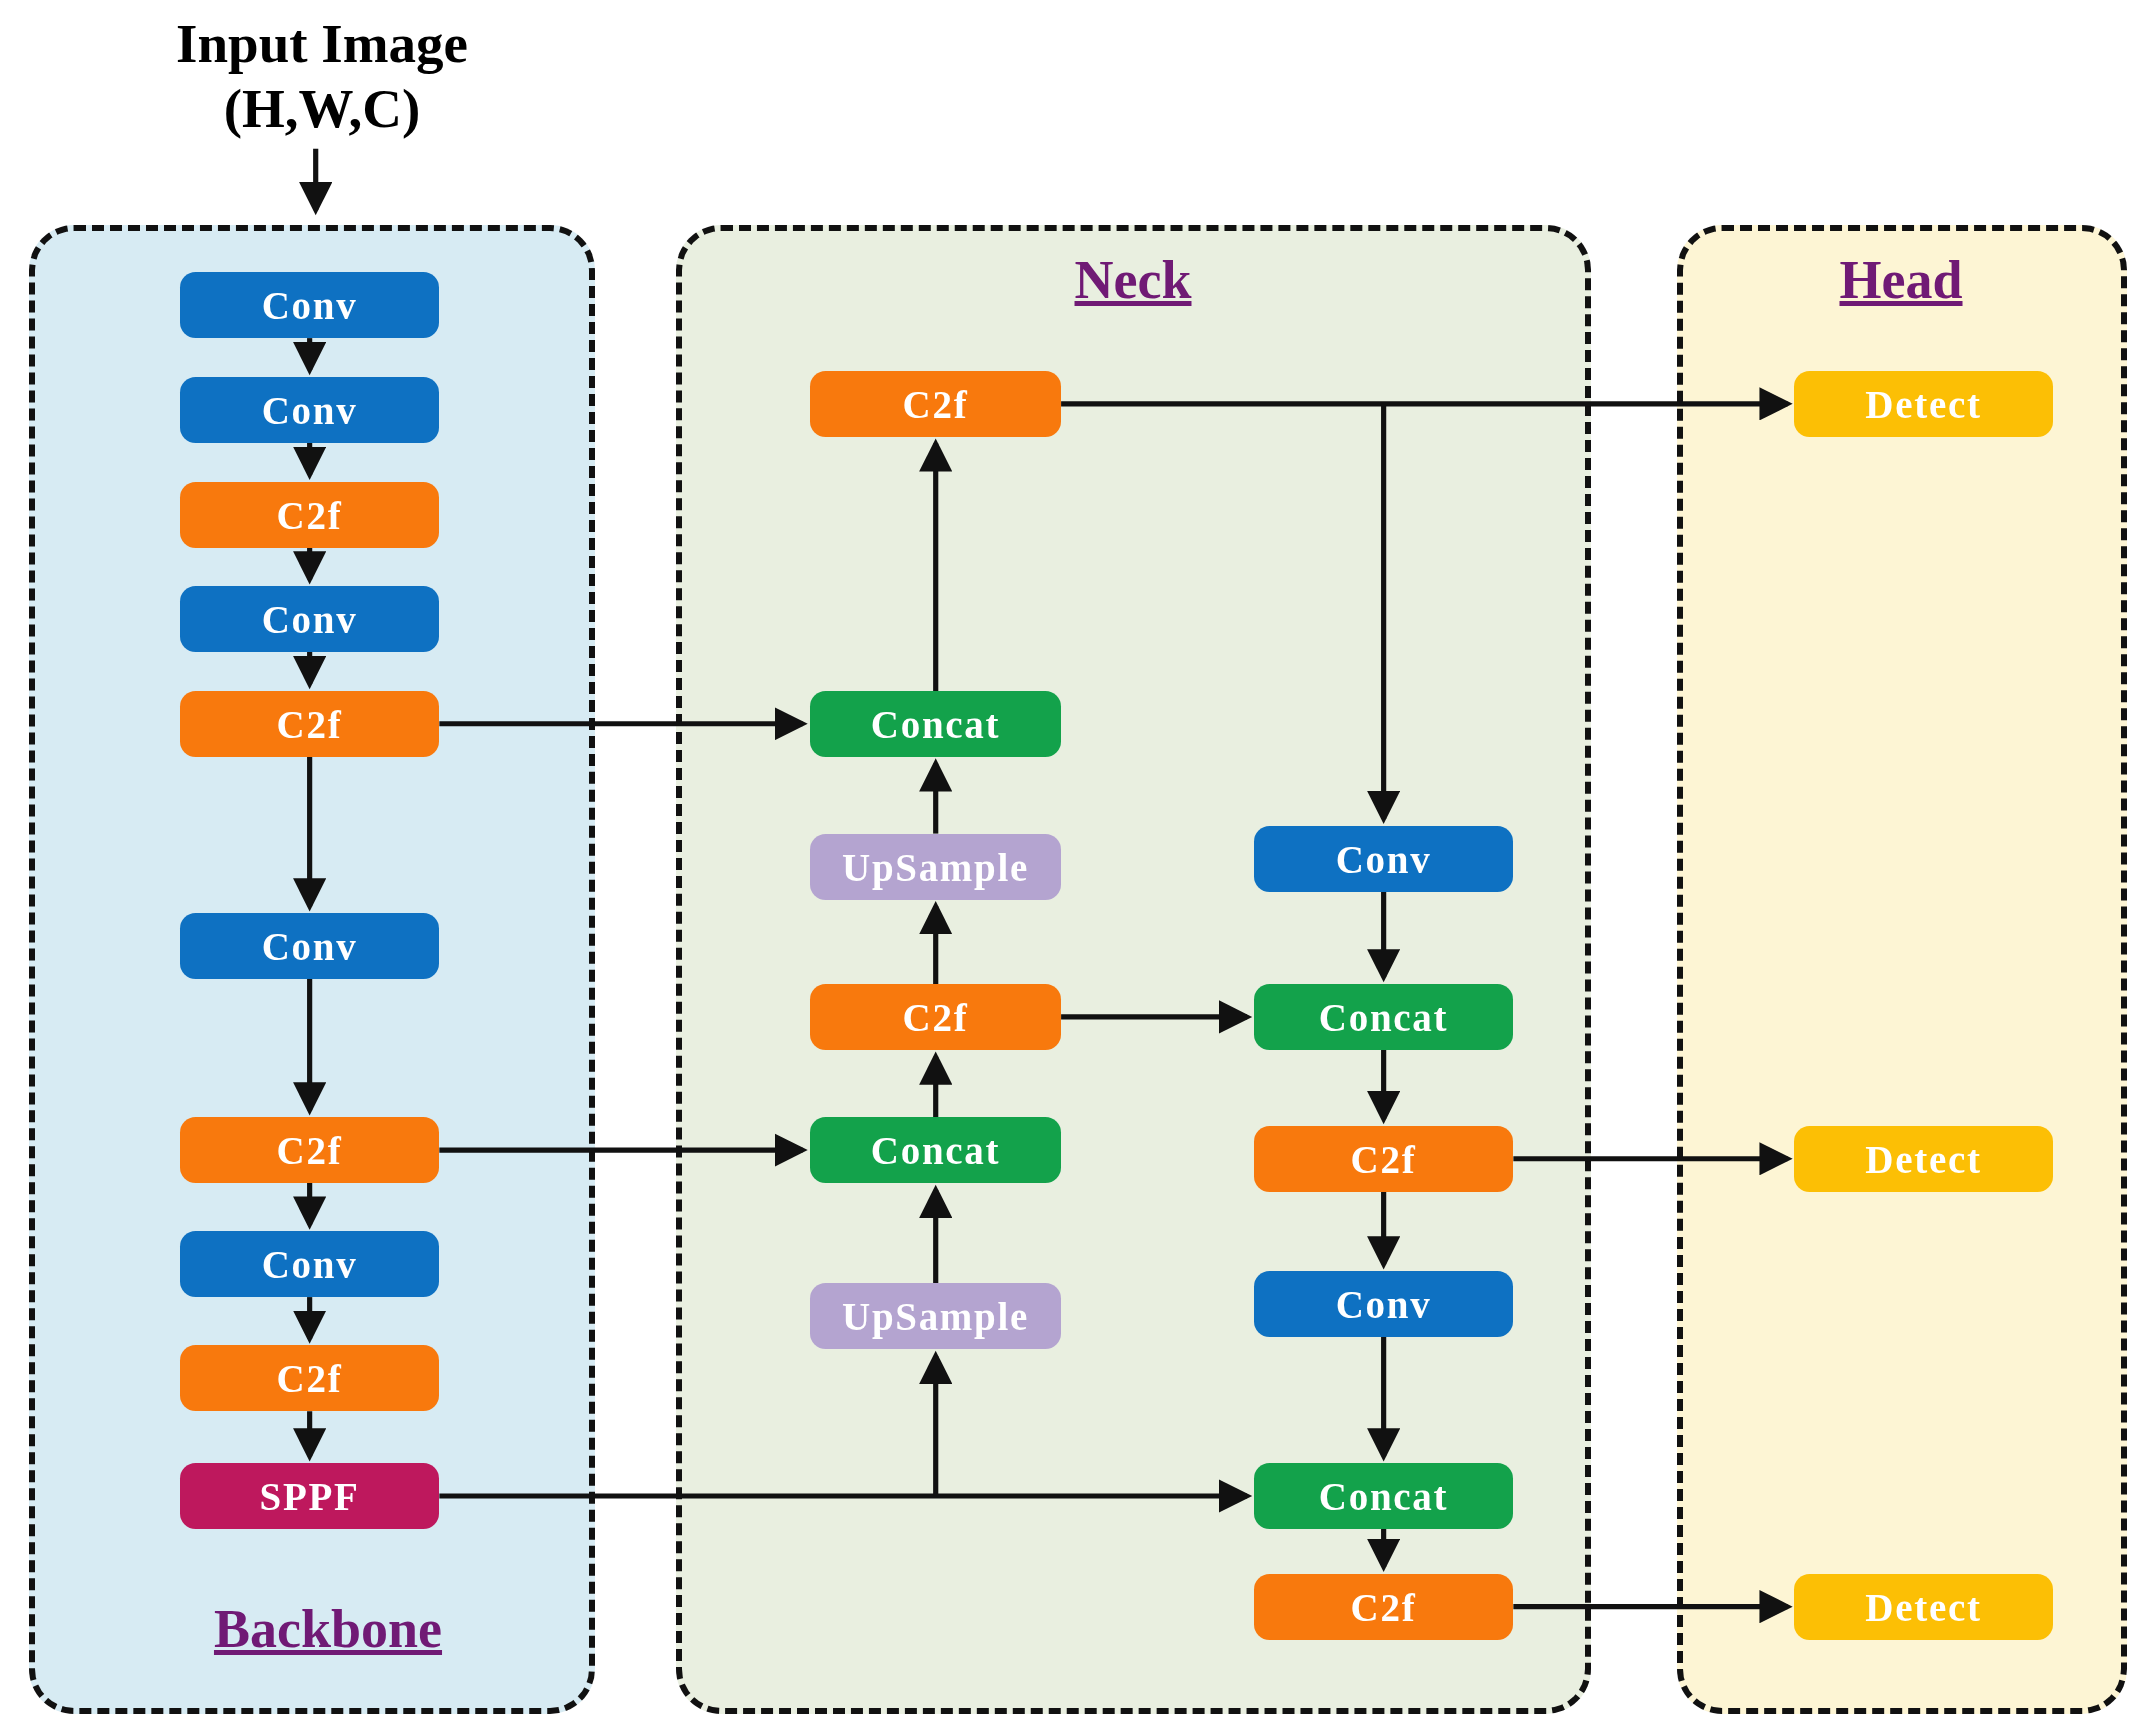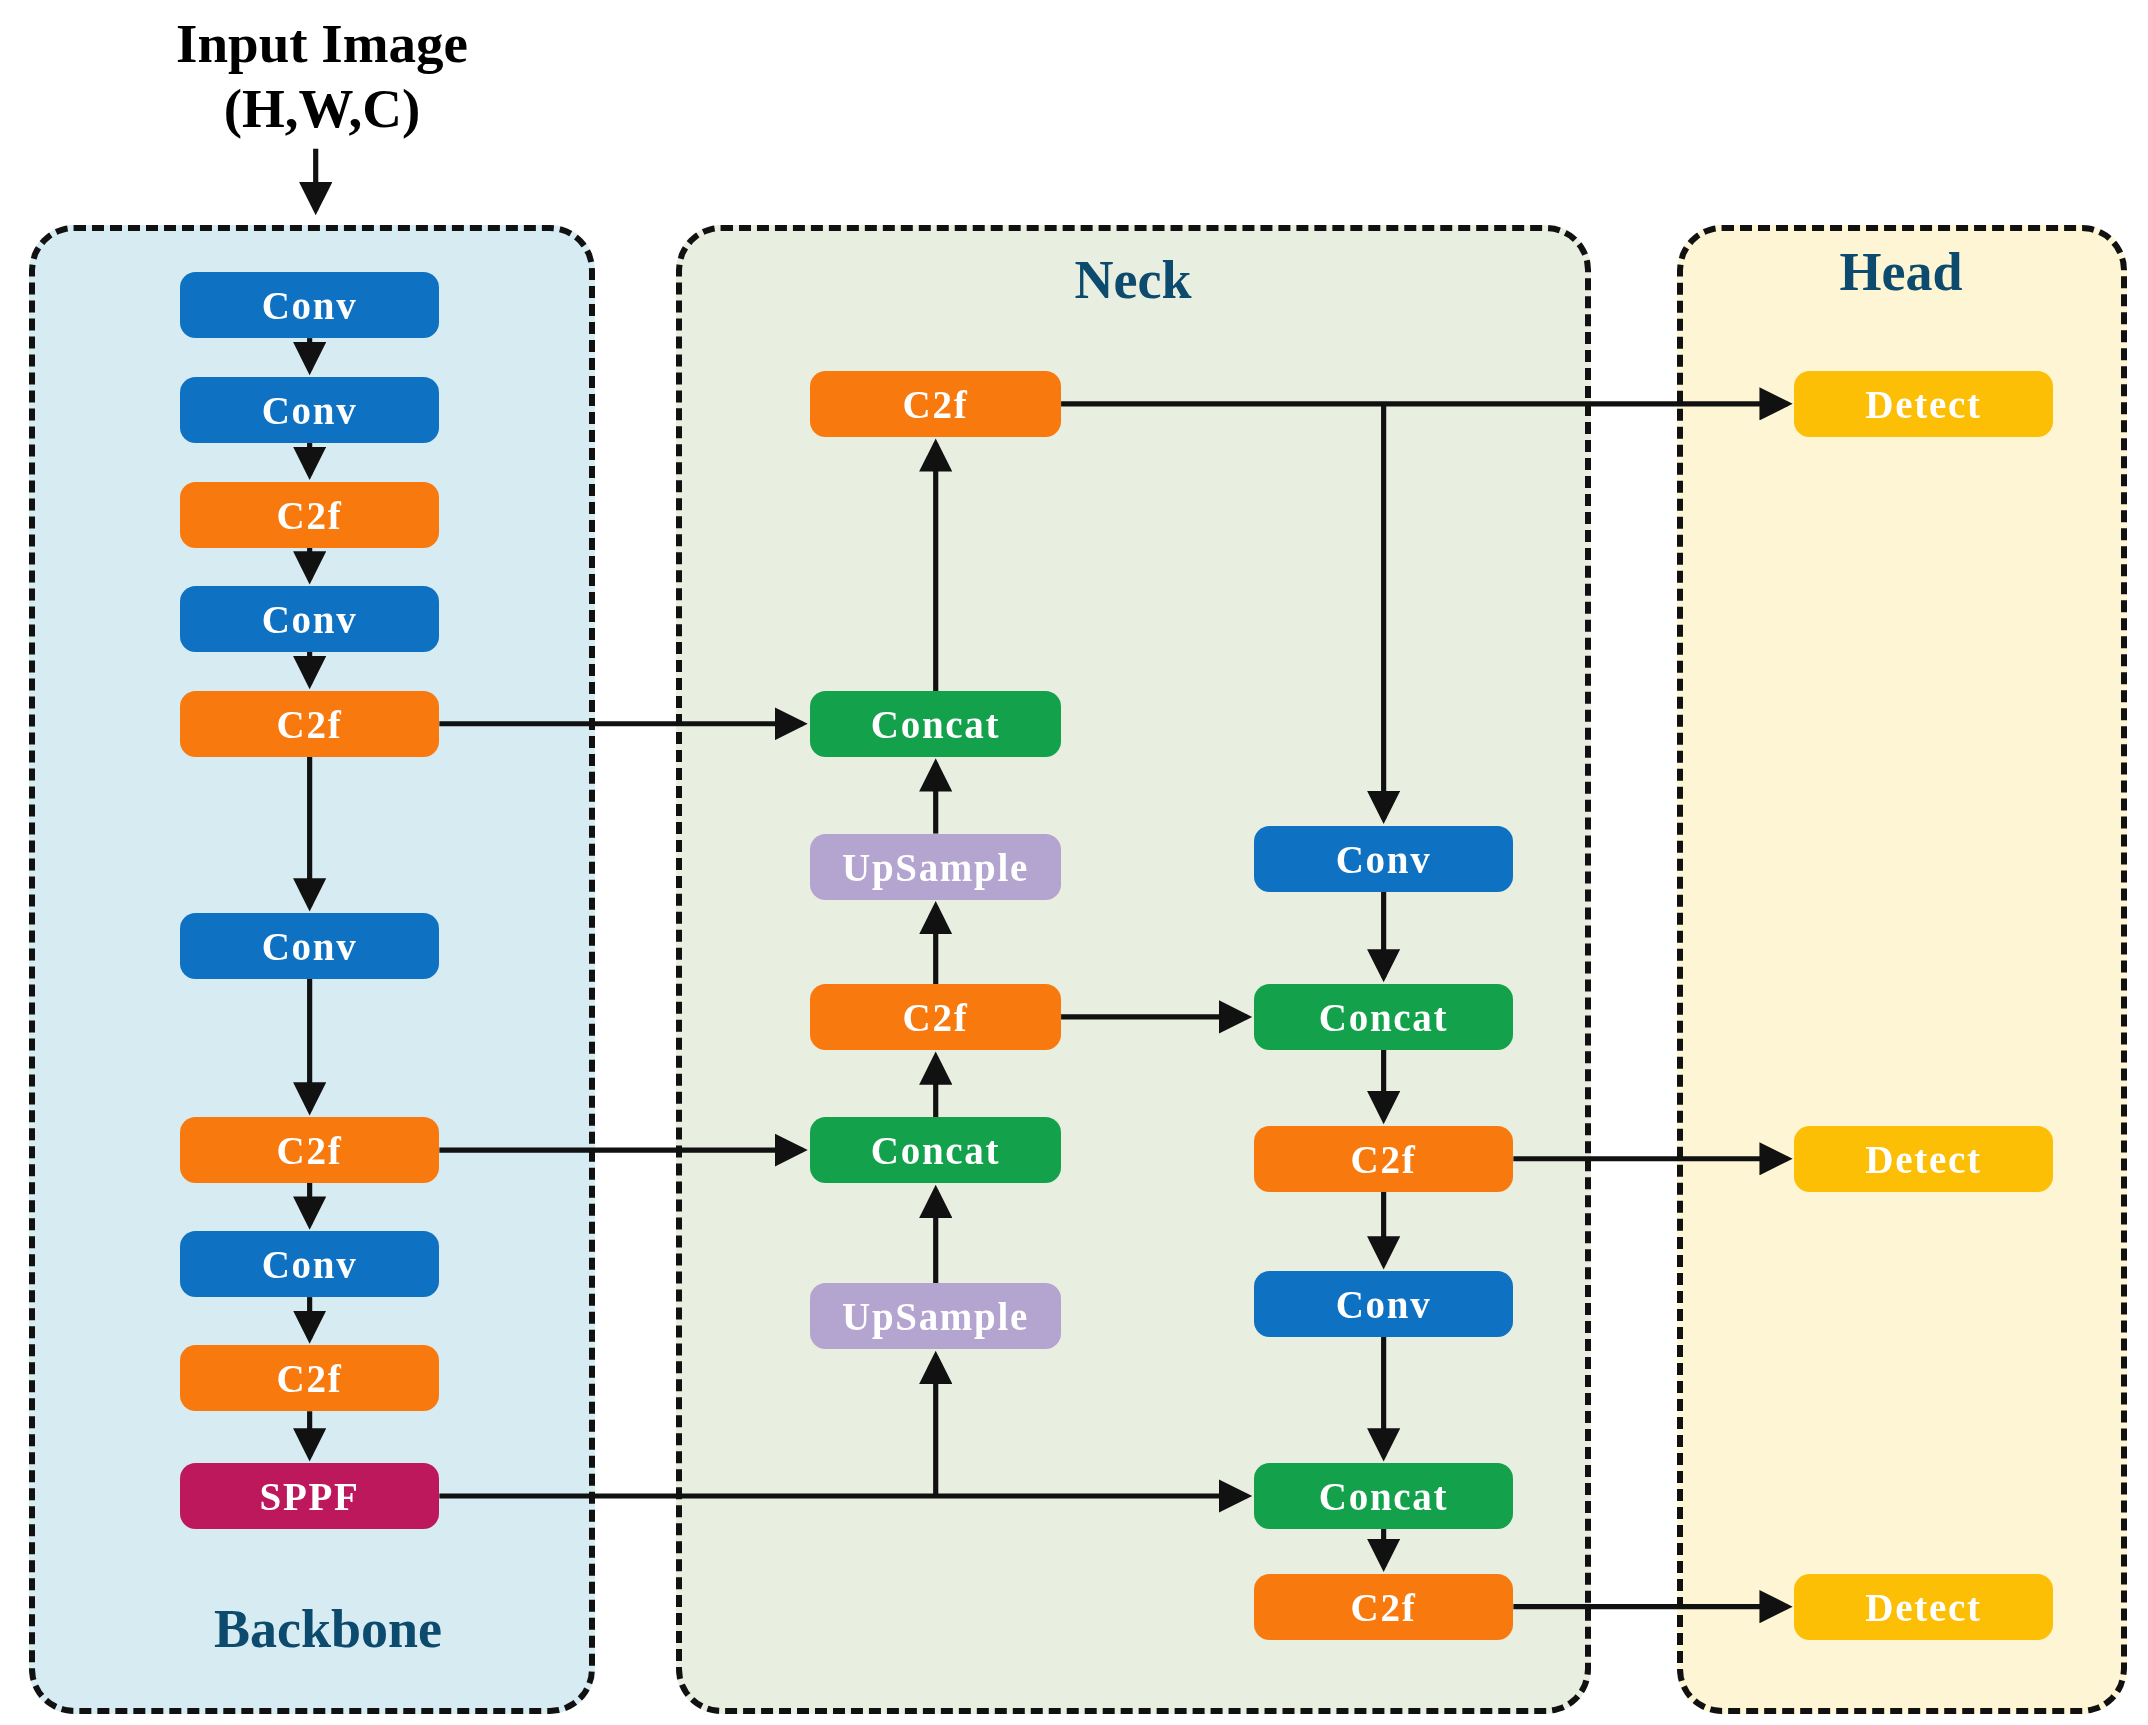--- a/index.html
+++ b/index.html
@@ -13,23 +13,24 @@
   .panel{
     position:absolute;
     border:6px dashed #111;
     border-radius:45px;
     box-sizing:border-box;
   }
   .panel-title{
     position:absolute;
     font-weight:bold;
     font-size:54px;
-    color:#0c4a6e;
+    color:#701a75;
     transform:translateX(-50%);
     white-space:nowrap;
+    text-decoration:underline;
   }
   .node{
     position:absolute;
     width:259px;height:66px;
     border-radius:15.6px;
     color:#ffffff;
     font-weight:bold;
     font-size:39px;
     letter-spacing:1.7px;
     display:flex;align-items:center;justify-content:center;
@@ -56,21 +57,21 @@
   <div class="panel" style="left: 29px; top: 225px; width: 566px; height: 1489px; background: rgb(215, 235, 243);"></div>
   <div class="panel" style="left: 676px; top: 225px; width: 915px; height: 1489px; background: rgb(233, 239, 224);"></div>
   <div class="panel" style="left: 1677px; top: 225px; width: 450px; height: 1489px; background: rgb(253, 245, 212);"></div>
 
   <div class="input-title">
     <div>Input Image</div>
     <div>(H,W,C)</div>
   </div>
 
   <div class="panel-title" style="left:1133px;top:249px;">Neck</div>
-  <div class="panel-title" style="left:1901px;top:241px;">Head</div>
+  <div class="panel-title" style="left:1901px;top:249px;">Head</div>
   <div class="panel-title" style="left:328px;top:1598px;">Backbone</div>
 
   <svg class="wires" width="2149" height="1726" viewBox="0 0 2485 1996">
     <defs>
       <marker id="ah" markerWidth="7" markerHeight="6.4" refX="5.4" refY="3.2" orient="auto">
         <path d="M0,0 L6.4,3.2 L0,6.4 z" fill="#111"></path>
       </marker>
     </defs>
     <g stroke="#111" stroke-width="6" fill="none">
 

